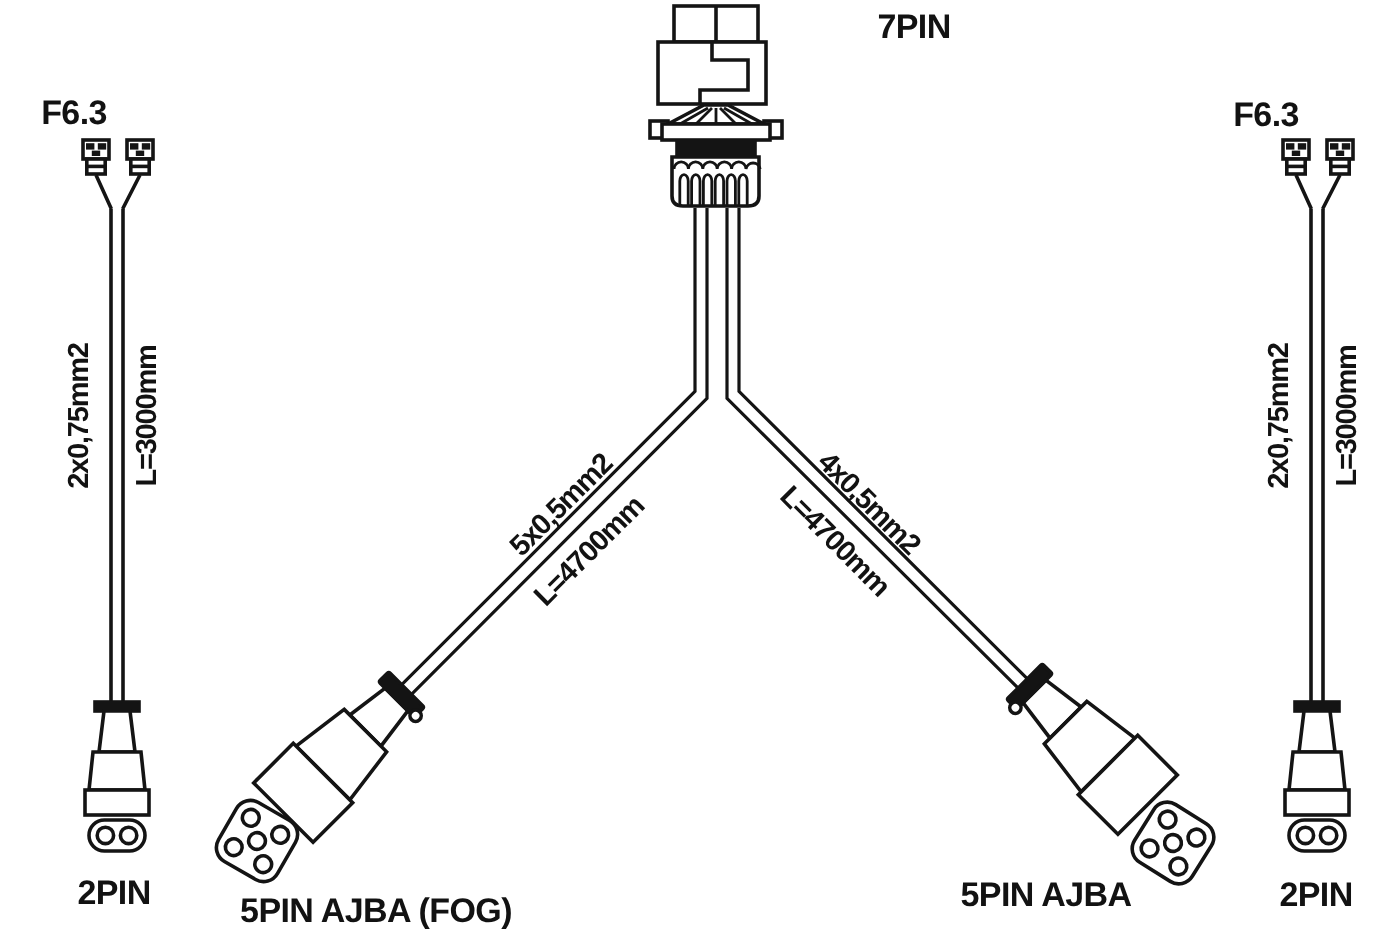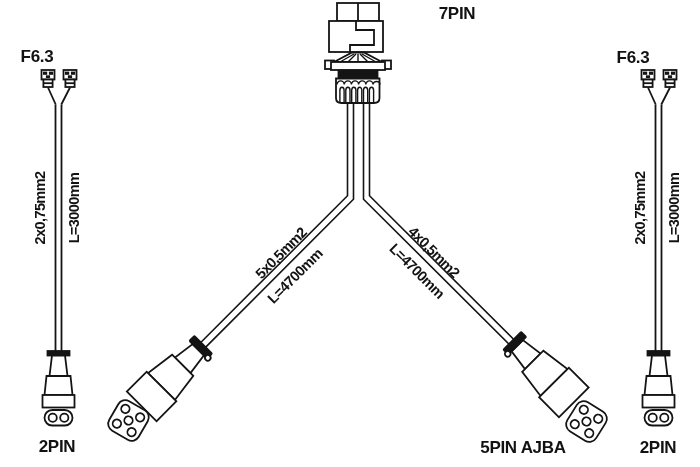--- a/index.html
+++ b/index.html
@@ -117,20 +117,21 @@
     <g transform="translate(586.5,421.5) rotate(32)">
       <use href="#pin5face"></use>
     </g>
   </svg>
 
   <div class="lbl" style="left:442px;top:14px;margin-left:15px;">7PIN</div>
   <div class="lbl" style="left:37px;top:57px;">F6.3</div>
   <div class="lbl" style="left:633px;top:58px;">F6.3</div>
   <div class="lbl" style="left:57px;top:447px;">2PIN</div>
   <div class="lbl" style="left:658px;top:448px;">2PIN</div>
+  <div class="lbl" style="left:188px;top:456px;">5PIN AJBA (FOG)</div>
   <div class="lbl" style="left:523px;top:448px;">5PIN AJBA</div>
 
   <div class="spec" style="left:40px;top:208px;--r:-90deg;">2x0,75mm2</div>
   <div class="spec" style="left:74px;top:208px;--r:-90deg;">L=3000mm</div>
   <div class="spec" style="left:640px;top:208px;--r:-90deg;">2x0,75mm2</div>
   <div class="spec" style="left:674px;top:208px;--r:-90deg;">L=3000mm</div>
   <div class="spec" style="left:281px;top:253px;--r:-45deg;">5x0,5mm2</div>
   <div class="spec" style="left:295px;top:276px;--r:-45deg;">L=4700mm</div>
   <div class="spec" style="left:434px;top:252px;--r:45deg;">4x0,5mm2</div>
   <div class="spec" style="left:417px;top:271px;--r:45deg;">L=4700mm</div>

